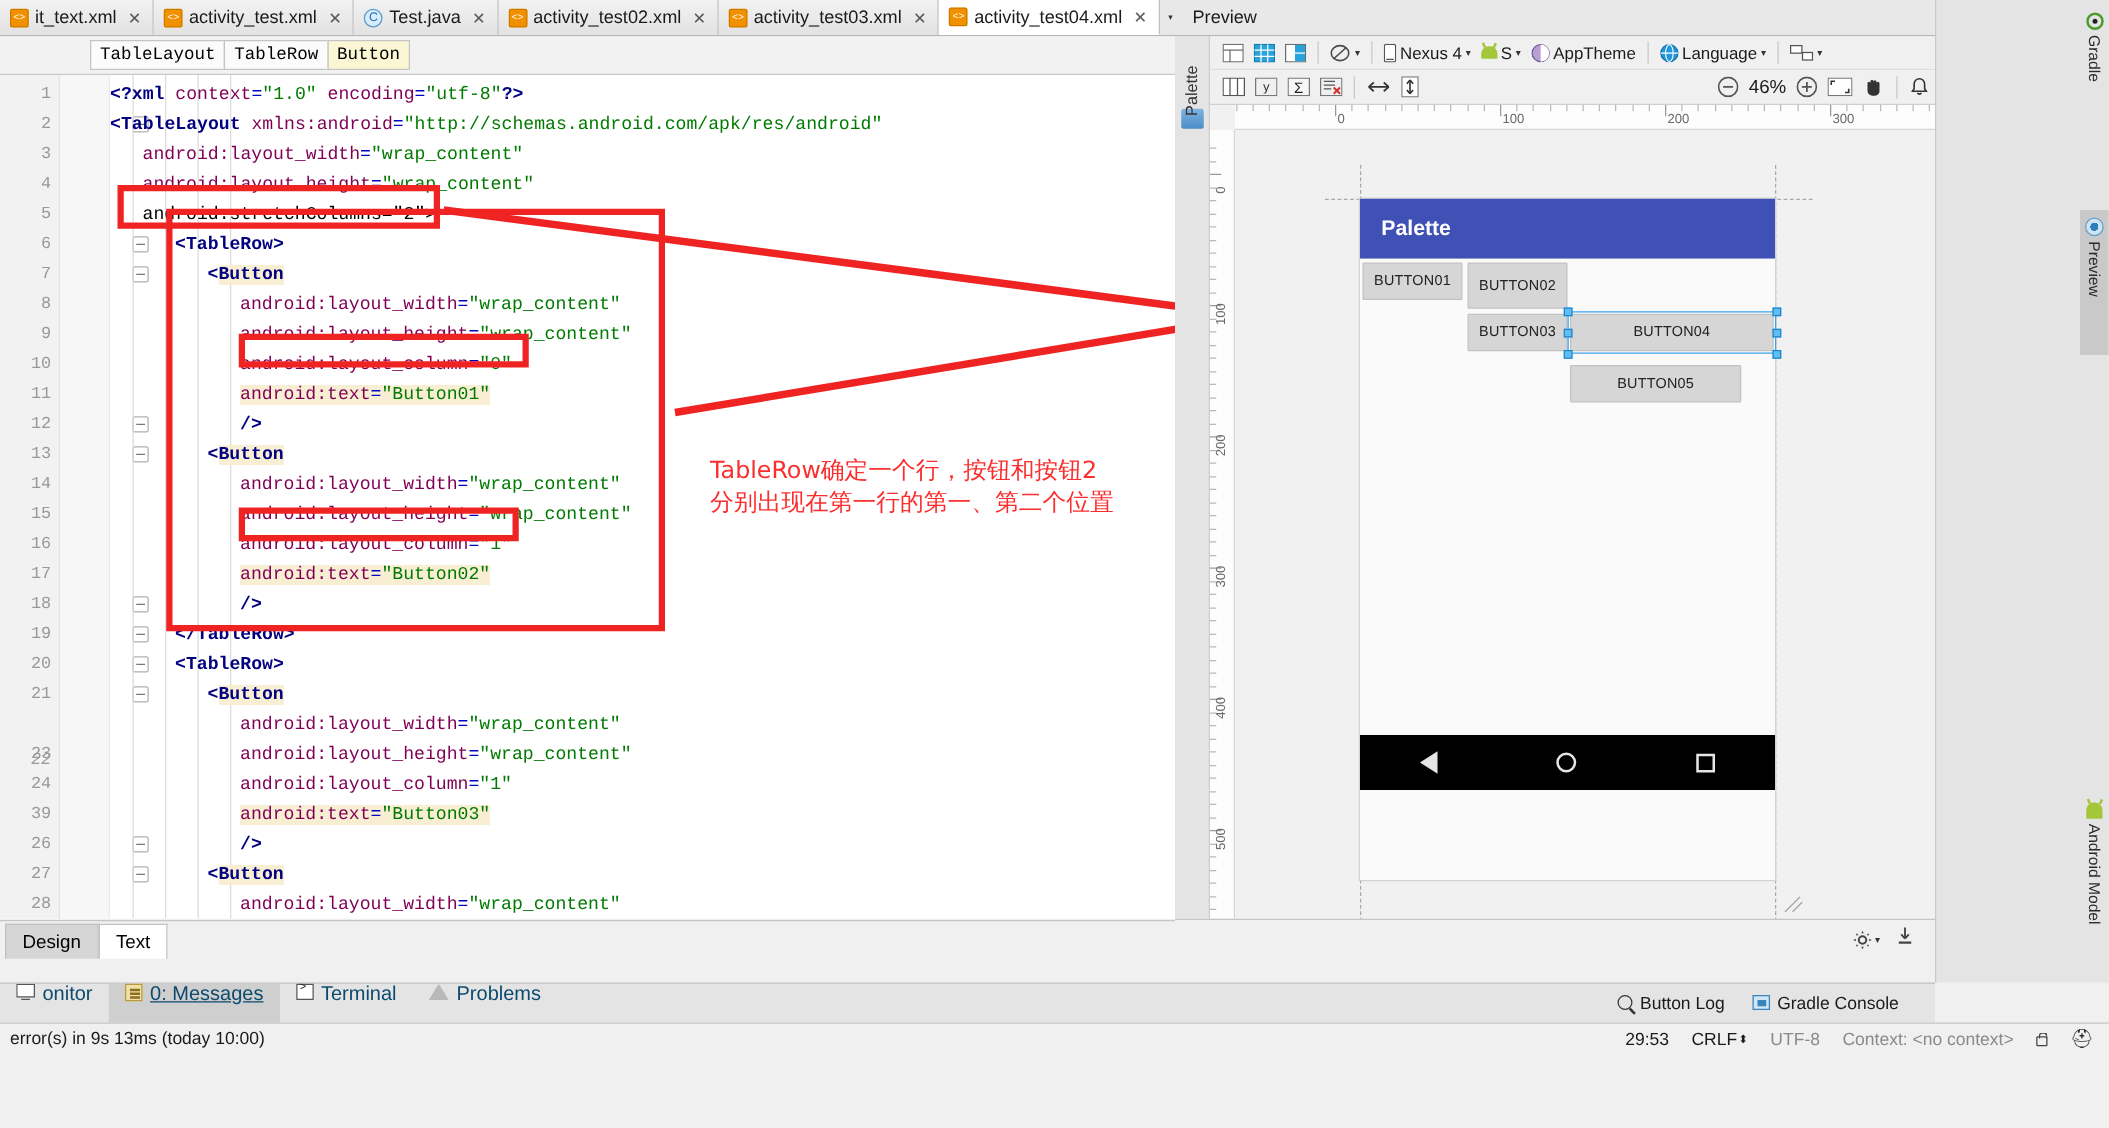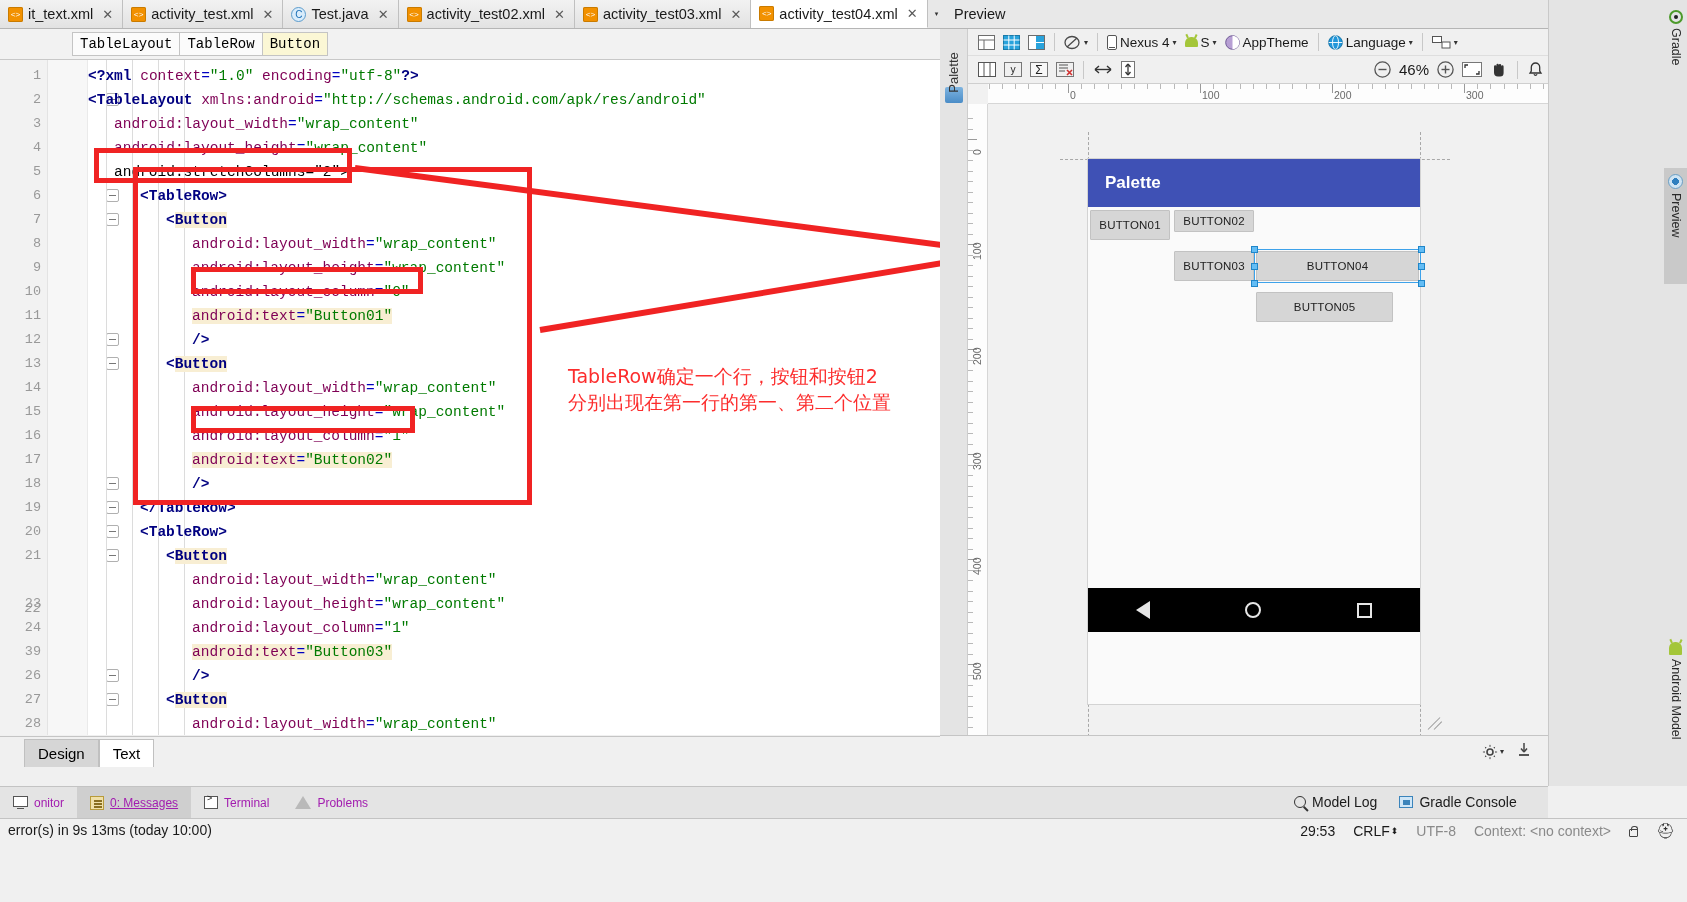--- a/index.html
+++ b/index.html
@@ -123,21 +123,21 @@
   .redbox { border: 5px solid #f02323; background: transparent; }
   .redtext {
     color: #fc2d2d; font-size: 19px; line-height: 26px;
     font-family: "DejaVu Sans", sans-serif; white-space: nowrap;
   }
 
   
   .dt-tabs {
     position: absolute; left: 0; top: 736px; width: 940px; height: 31px;
     background: #f0f0f0; border-top: 1px solid #c5c5c5;
-    display: flex; align-items: stretch; padding-left: 24px;
+    display: flex; align-items: stretch; padding-left: 4px;
   }
   .dt-tab {
     display:flex; align-items:center; padding: 0 13px; font-size: 15px; color:#000;
     border: 1px solid #c0c0c0; border-bottom: none; background: #d6d6d6;
     margin-top: 2px;
   }
   .dt-tab.active { background: #fff; }
 
   
   .preview-head {
@@ -307,22 +307,22 @@
     border: 1px solid #6aa0c7; flex: 0 0 15px;
   }
 
   
   .bottombar {
     position: absolute; left: 0; top: 786px; width: 1548px; height: 32px;
     background: #e4e4e4; border-top: 1px solid #c3c3c3;
     display: flex; align-items: stretch;
   }
   .bb-item {
-    display: flex; align-items: center; gap: 6px; padding: 0 13px;
-    font-size: 12px; color: #a21caf; white-space: nowrap;
+    display: flex; gap: 6px; padding: 0 13px;
+    font-size: 16px; color: #0c4a6e; white-space: nowrap;
   }
   .bb-item.sel { background: #cfcfcf; }
   .bb-right {
     position: absolute; left: 1288px; top: 786px; width: 399px; height: 32px;
     display: flex; align-items: center; gap: 22px; padding-left: 6px;
     font-size: 14px; color: #1a1a1a;
   }
   .msg-ico {
     width: 14px; height: 14px; background: #f0e0a8; border: 1px solid #b89b3a;
     position: relative;
@@ -831,21 +831,21 @@
       <div class="guide-v" style="left:100px;top:28px;height:620px"></div>
       <div class="guide-v" style="left:432px;top:28px;height:620px"></div>
       <div class="guide-h" style="left:72px;top:55px;width:390px"></div>
 
       <div class="phone">
         <div class="actionbar">
           <span>Palette</span>
         </div>
         <div class="content">
           <div class="abtn" style="left:2px;top:3px;width:80px;height:30px">BUTTON01</div>
-          <div class="abtn" style="left:86px;top:3px;width:80px;height:22px">BUTTON02</div>
+          <div class="abtn" style="left:86px;top:3px;width:80px;height:37px">BUTTON02</div>
           <div class="abtn" style="left:86px;top:44px;width:80px;height:30px">BUTTON03</div>
           <div class="abtn" style="left:168px;top:44px;width:163px;height:30px">BUTTON04</div>
           <div class="abtn" style="left:168px;top:85px;width:137px;height:30px">BUTTON05</div>
 
           <div class="sel-outline" style="left:166px;top:42px;width:167px;height:34px"></div>
           <div class="handle" style="left:163px;top:39px"></div>
           <div class="handle" style="left:330px;top:39px"></div>
           <div class="handle" style="left:163px;top:56px"></div>
           <div class="handle" style="left:330px;top:56px"></div>
           <div class="handle" style="left:163px;top:73px"></div>
@@ -921,21 +921,21 @@
           <span class="warn-ico"></span>
         </span>
         <span>Problems</span>
       </div>
     </div>
   <div class="bb-right" id="bbright">
       <div style="display: flex; align-items: center; gap: 6px;">
         <span style="display: flex;">
           <span class="mag-ico"></span>
         </span>
-        <span>Model Log</span>
+        <span>Button Log</span>
       </div>
       <div style="display: flex; align-items: center; gap: 6px;">
         <span style="display: flex;">
           <span class="gc-ico"></span>
         </span>
         <span>Gradle Console</span>
       </div>
     </div>
 
   <div class="statusline">

